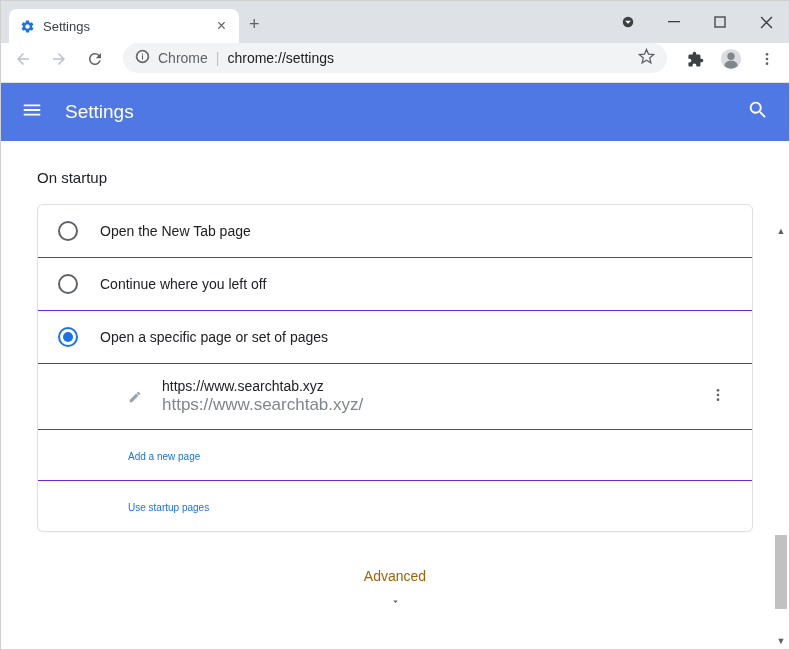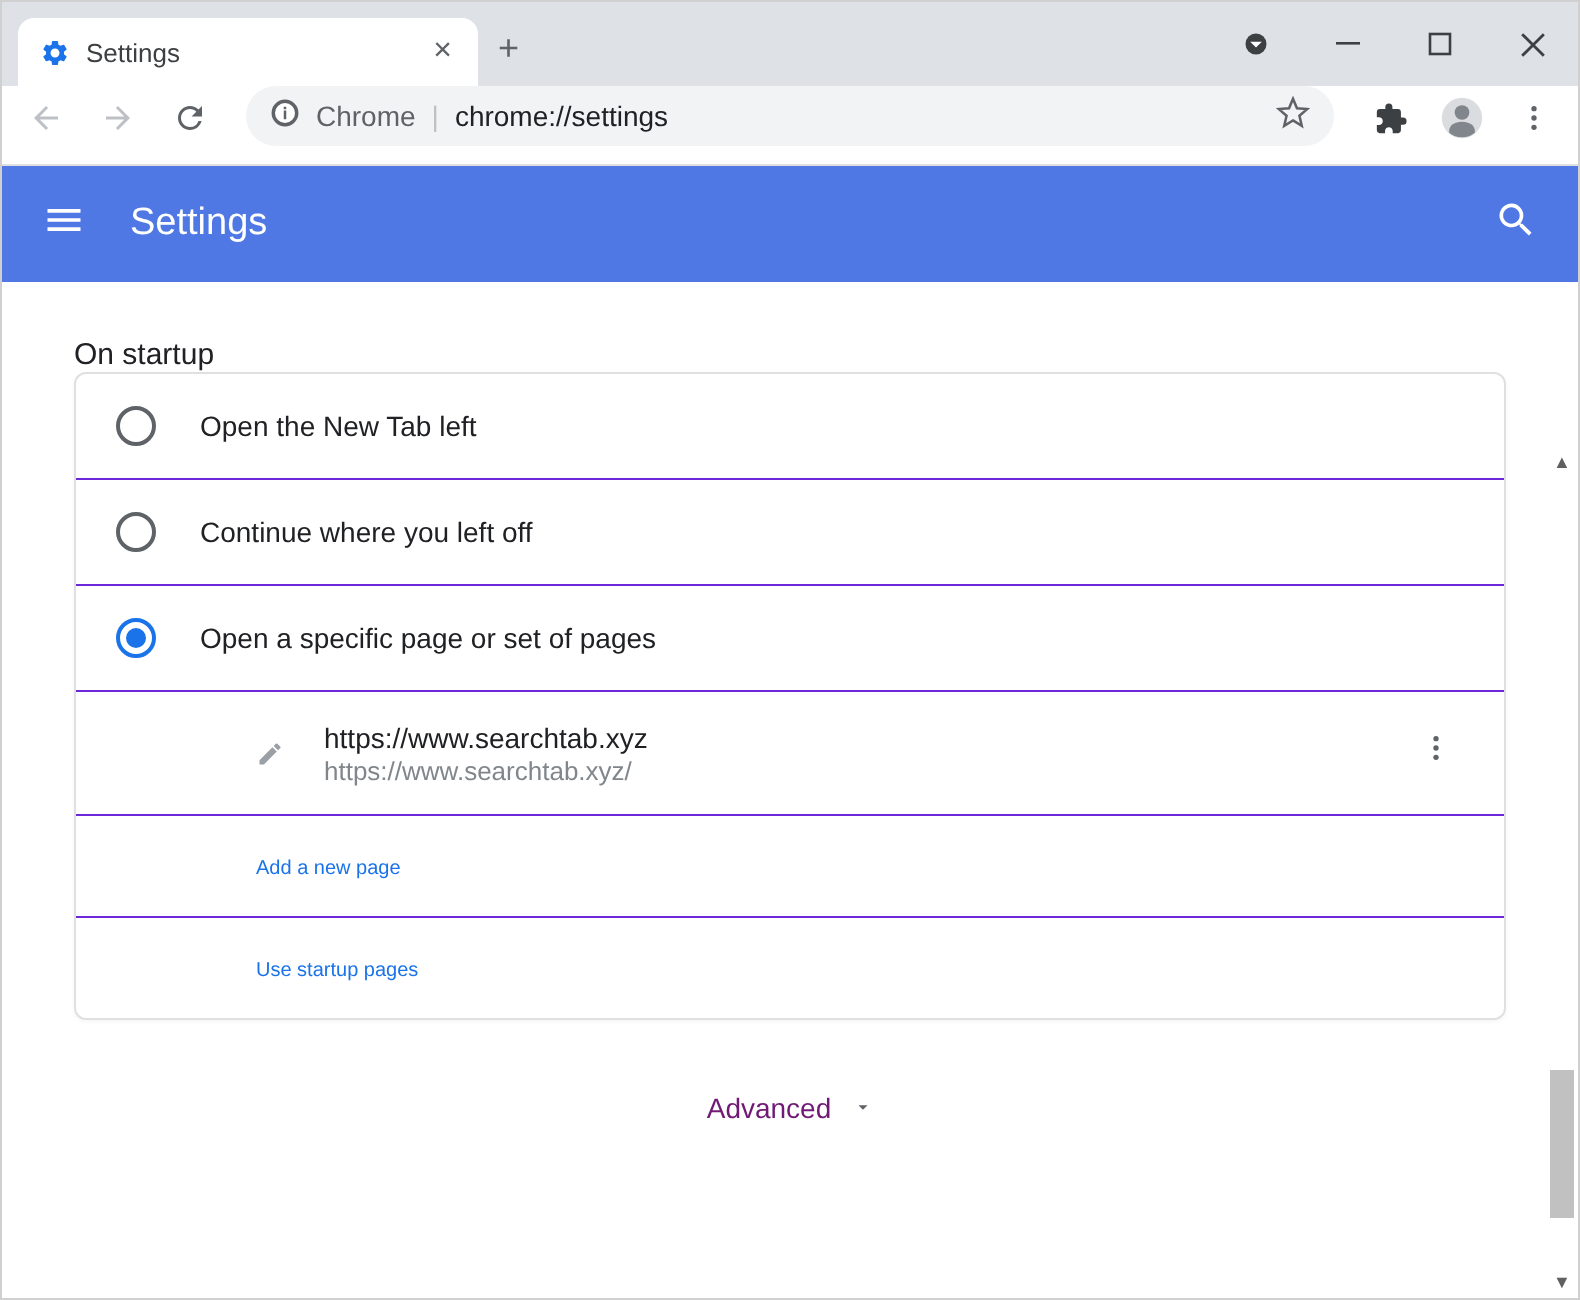--- a/index.html
+++ b/index.html
@@ -33,42 +33,42 @@
     .content { flex: 1; display: flex; flex-direction: column; overflow: hidden; position: relative; }
     
     
     .settings-header { height: 58px; background: #5078e4; display: flex; align-items: center; padding: 0 20px; color: #fff; }
     .menu-icon { cursor: pointer; margin-right: 22px; }
     .settings-title { font-size: 19px; font-weight: 400; }
     .header-search { margin-left: auto; cursor: pointer; }
     
     
     .settings-body { flex: 1; overflow-y: auto; background: #fff; padding: 28px 36px 0 36px; position: relative; }
-    .section-title { font-size: 15px; color: #202124; }
+    .section-title { font-size: 15px; color: #202124; margin-bottom: 18px; }
     
     .card { border: 1px solid #e0e0e0; border-radius: 6px; background: #fff; box-shadow: 0 1px 2px rgba(0,0,0,0.04); }
     
     .radio-row { display: flex; align-items: center; padding: 16px 20px; gap: 22px; cursor: pointer; }
     .radio-row + .radio-row, .page-row, .link-row { border-top: 1px solid #6d28d9; }
     .radio { width: 20px; height: 20px; border: 2px solid #5f6368; border-radius: 50%; position: relative; flex-shrink: 0; }
     .radio.selected { border-color: #1a73e8; }
     .radio.selected::after { content: ''; position: absolute; width: 10px; height: 10px; background: #1a73e8; border-radius: 50%; top: 3px; left: 3px; }
     .radio-label { font-size: 14px; color: #202124; }
     
     .page-row { display: flex; align-items: center; padding: 14px 20px 14px 88px; gap: 18px; }
     .page-icon { width: 18px; height: 18px; color: #9aa0a6; display:flex; align-items:center; justify-content:center;}
     .page-text { flex: 1; }
     .page-title { font-size: 14px; color: #202124; }
-    .page-url { font-size: 13px; color: #80868b; margin-top: 1px; }
+    .page-url { font-size: 17px; color: #80868b; margin-top: 1px; }
     .page-menu { color: #5f6368; cursor: pointer; padding: 6px; }
     
     .link-row { padding: 16px 20px 16px 90px; }
     .link-row a { color: #1a73e8; font-size: 10px; text-decoration: none; cursor: pointer; }
     
-    .advanced { text-align: center; padding: 36px 0 24px 0; font-size: 14px; color: #701a75; cursor: pointer; display: flex; justify-content: center; align-items: center; gap: 10px; }
+    .advanced { text-align: center; padding: 36px 0 24px 0; font-size: 14px; color: #a16207; cursor: pointer; display: flex; justify-content: center; align-items: center; gap: 10px; flex-direction: column; }
     .scrollbar-thumb { position: absolute; right: 2px; width: 12px; height: 74px; background: #c1c1c1; bottom: 40px; border-radius: 0; }
     .scroll-arrow { position: absolute; right: 0; width: 16px; height: 16px; display: flex; align-items: center; justify-content: center; font-size: 9px; color: #606060; cursor: pointer; }
     .scroll-up { top: 140px; }
     .scroll-down { bottom: 0; }
 
     
     .watermark { position: absolute; inset: 0; pointer-events: none; opacity: 0.06; font-size: 140px; font-weight: 900; font-style: italic; color: #666; display: flex; align-items: center; justify-content: center; letter-spacing: -8px; z-index: 0; }
     .settings-body > *:not(.watermark) { position: relative; z-index: 1; }
   </style>
 </head>
@@ -185,21 +185,21 @@
     </div>
 
     <div class="settings-body">
       <div class="watermark">PCrisk</div>
 
       <div class="section-title">On startup</div>
 
       <div class="card">
         <div class="radio-row">
           <div class="radio"></div>
-          <span class="radio-label">Open the New Tab left</span>
+          <span class="radio-label">Open the New Tab page</span>
         </div>
         <div class="radio-row">
           <div class="radio"></div>
           <span class="radio-label">Continue where you left off</span>
         </div>
         <div class="radio-row">
           <div class="radio selected"></div>
           <span class="radio-label">Open a specific page or set of pages</span>
         </div>
 

